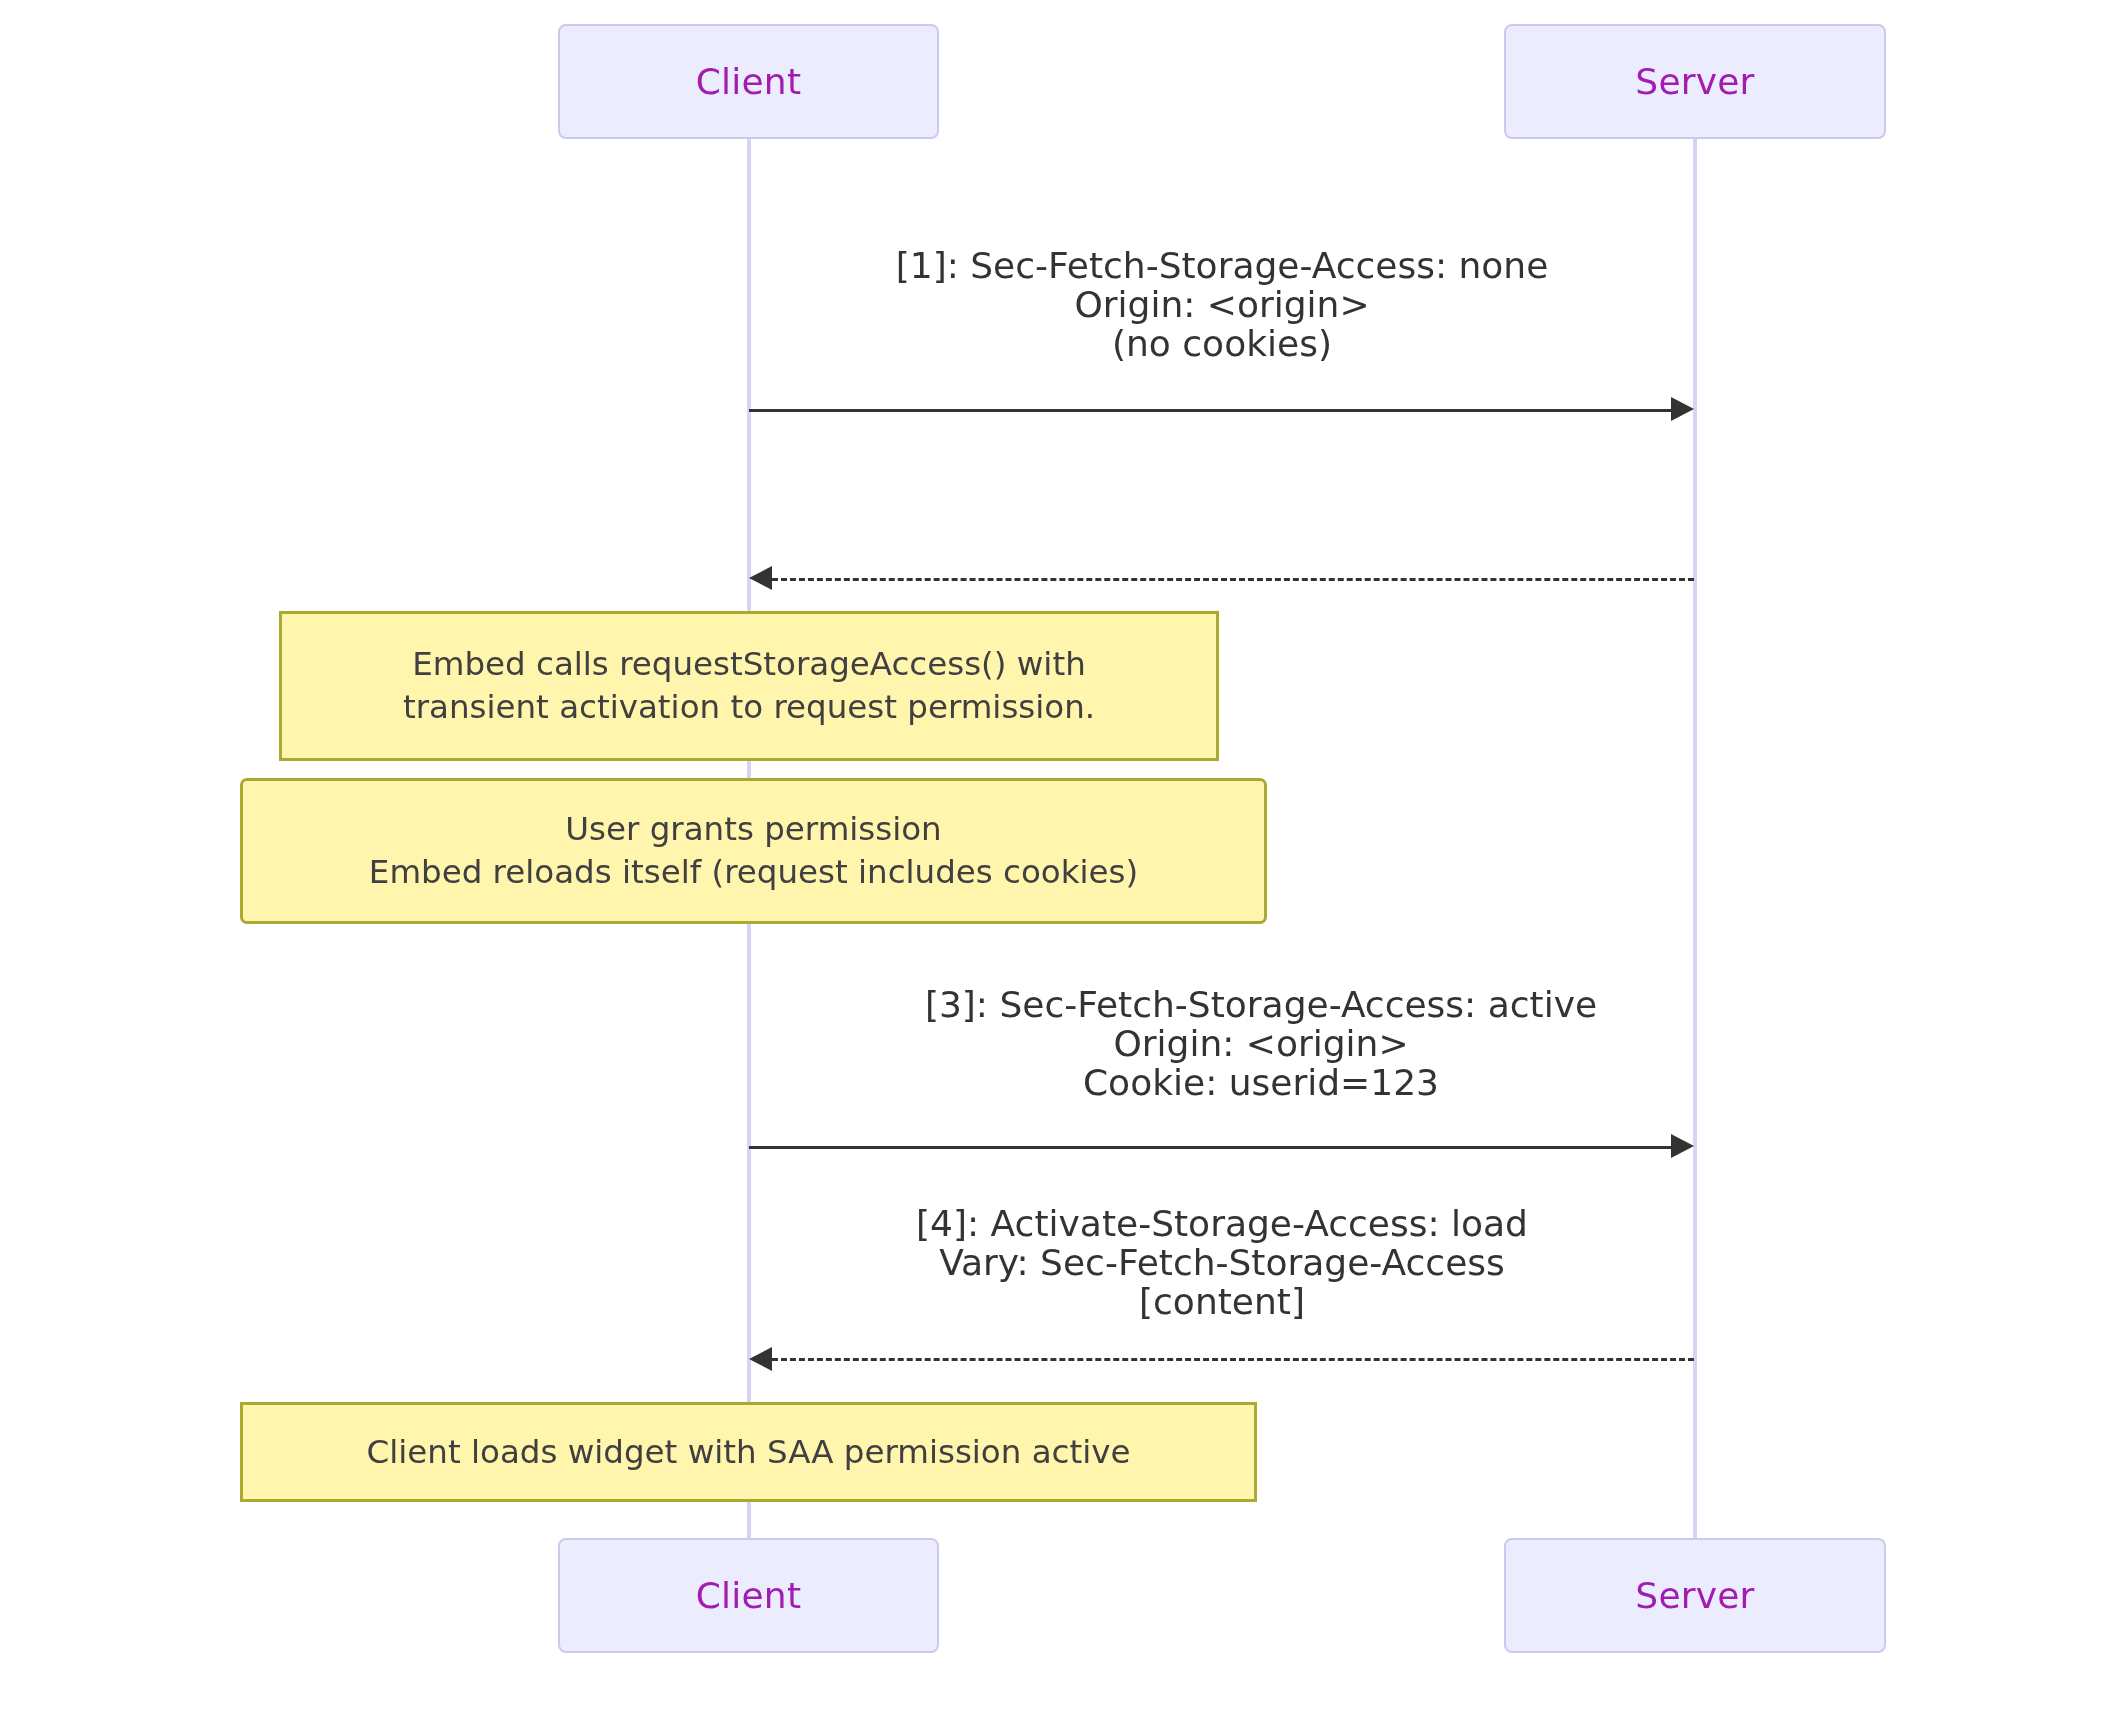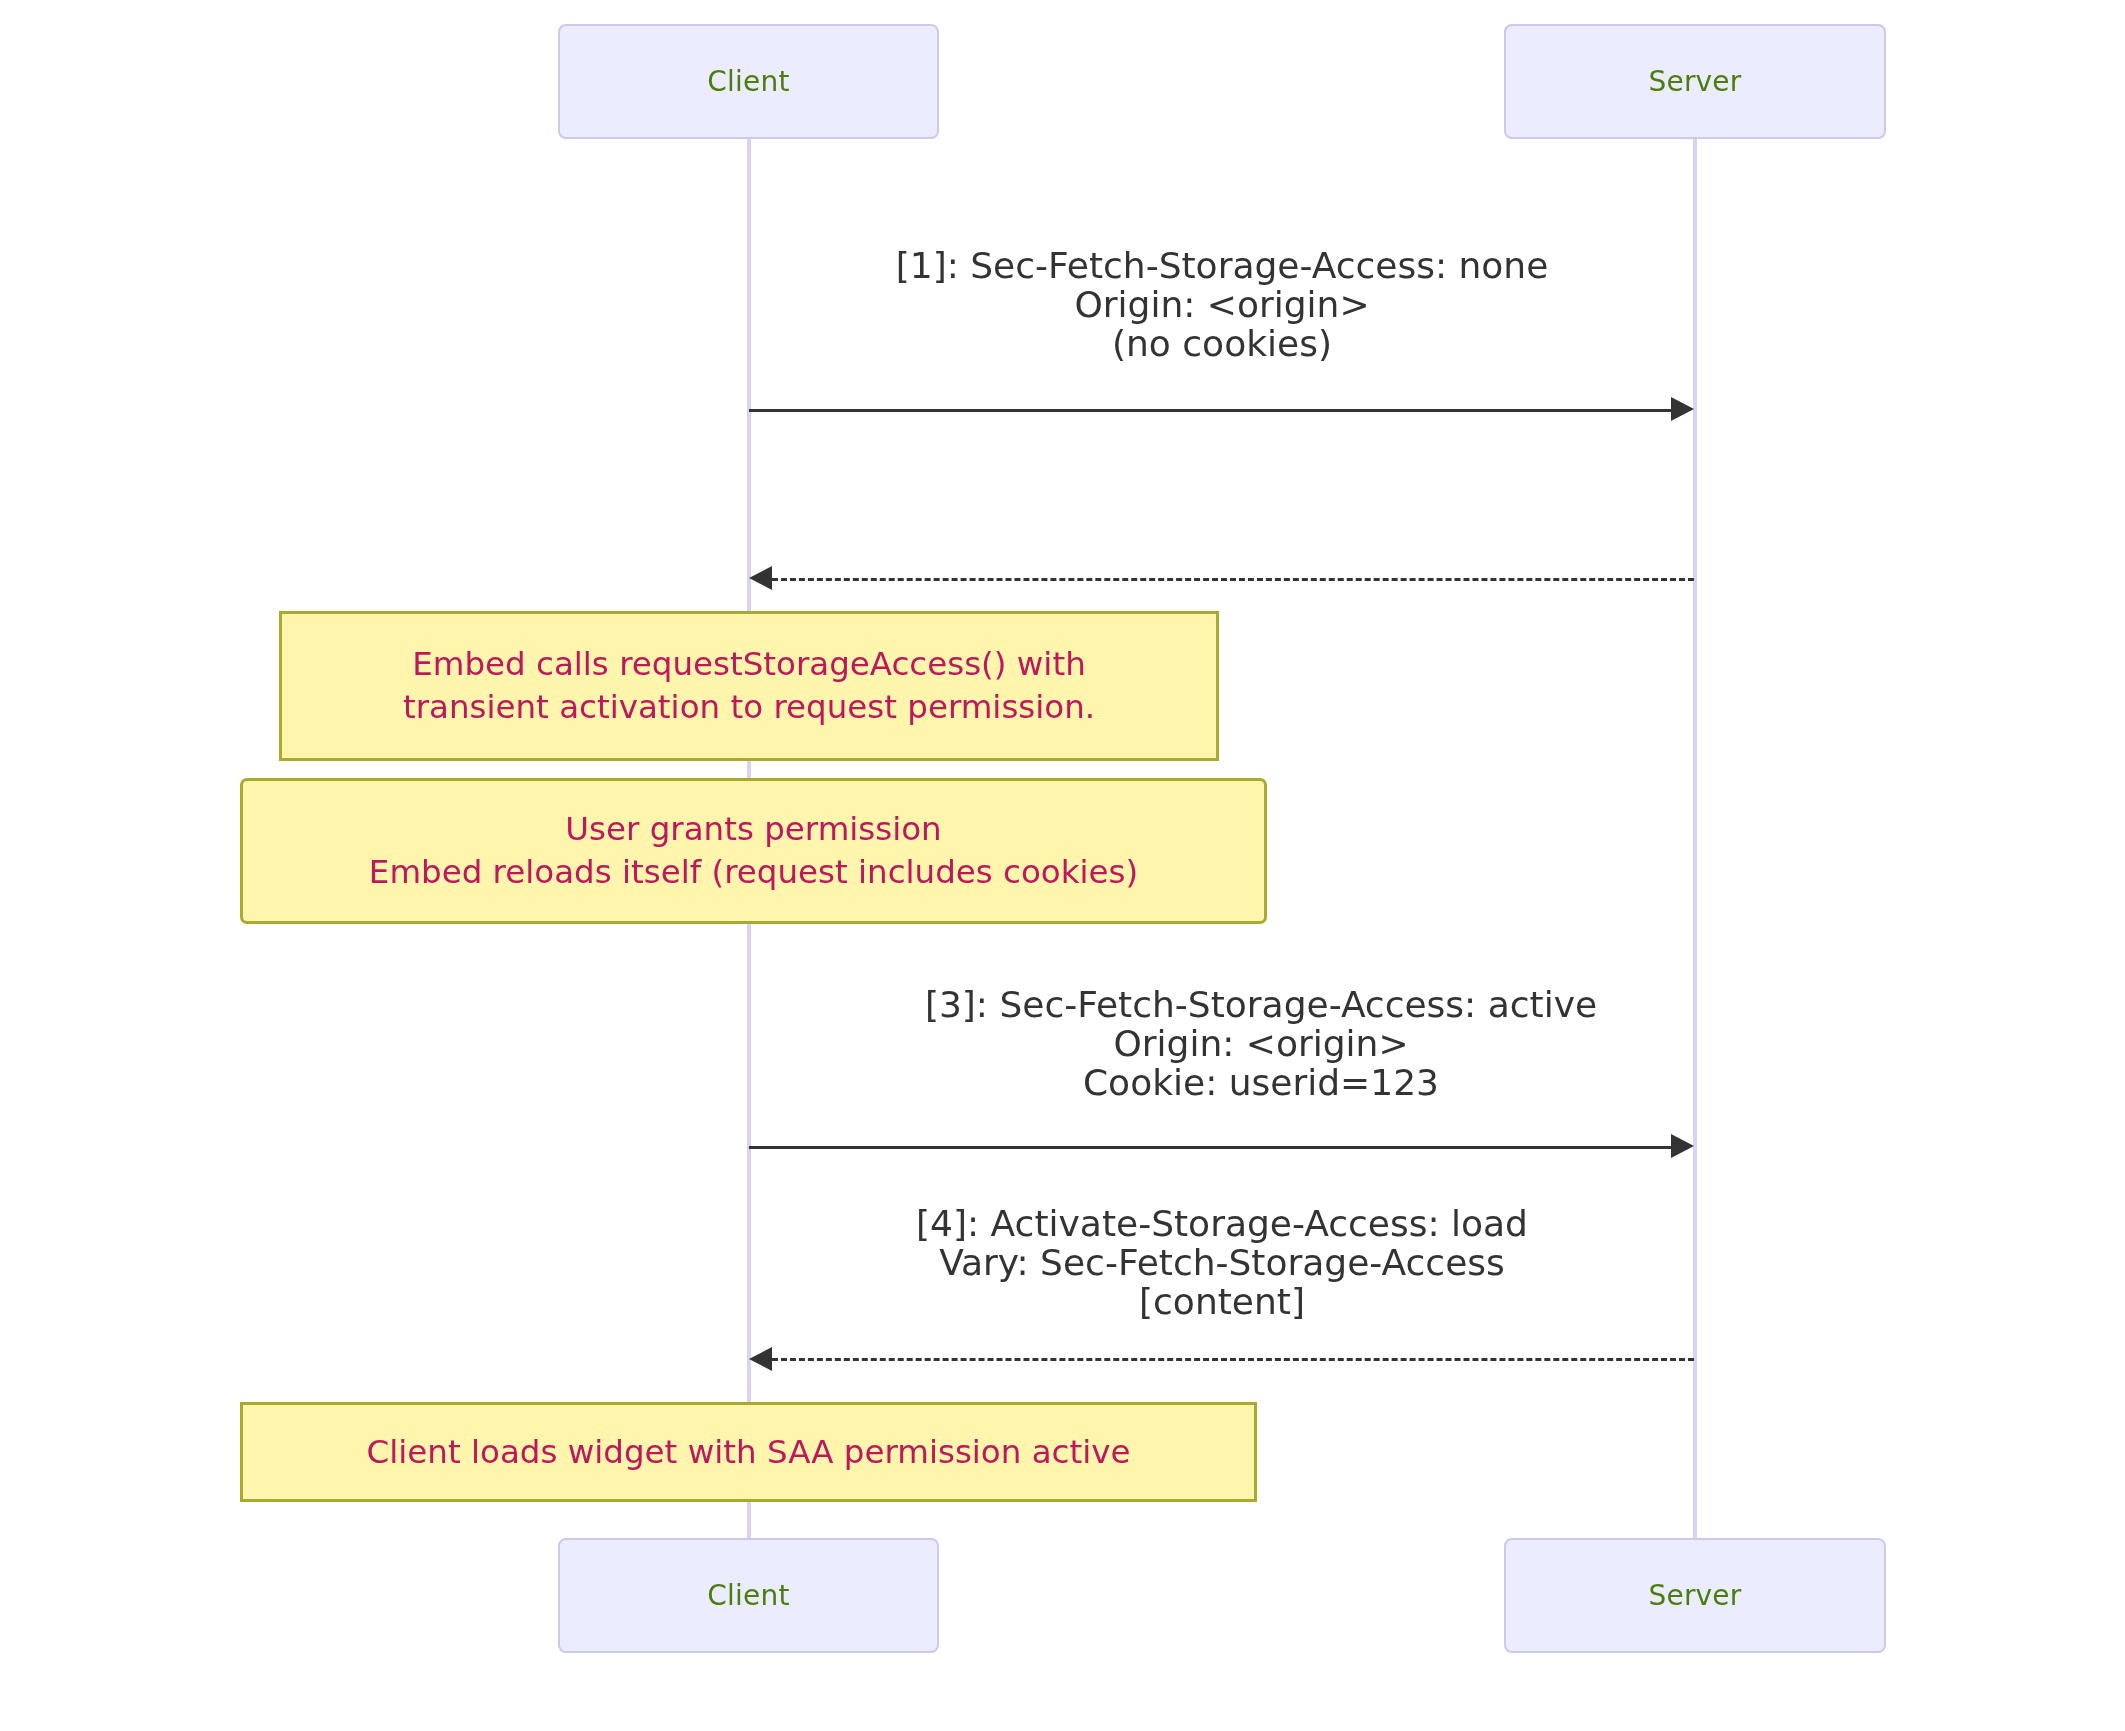--- a/index.html
+++ b/index.html
@@ -23,22 +23,22 @@
     position: absolute;
     background: #ECECFF;
     border: 2px solid #CEC8EF;
     border-radius: 7.9px;
     box-sizing: border-box;
     display: flex;
     align-items: center;
     justify-content: center;
   }
   .actor-label {
-    font-size: 28px;
-    color: #4d7c0f;
+    font-size: 36px;
+    color: #a21caf;
     font-family: "DejaVu Sans", "Liberation Sans", sans-serif;
     font-weight: 400;
     letter-spacing: 0.2px;
   }
 
   
   .lifeline {
     position: absolute;
     width: 3.9px;
     background: #D9D2F5;
@@ -85,21 +85,21 @@
     border: 3px solid #AAAA33;
     box-sizing: border-box;
     display: flex;
     align-items: center;
     justify-content: center;
     z-index: 5;
   }
   .note-text {
     font-size: 32.5px;
     line-height: 43px;
-    color: #be185d;
+    color: #404040;
     text-align: center;
     white-space: pre-line;
     font-family: "DejaVu Sans", "Liberation Sans", sans-serif;
   }
 </style>
 </head>
 <body>
 
 <div id="diagram">
 

